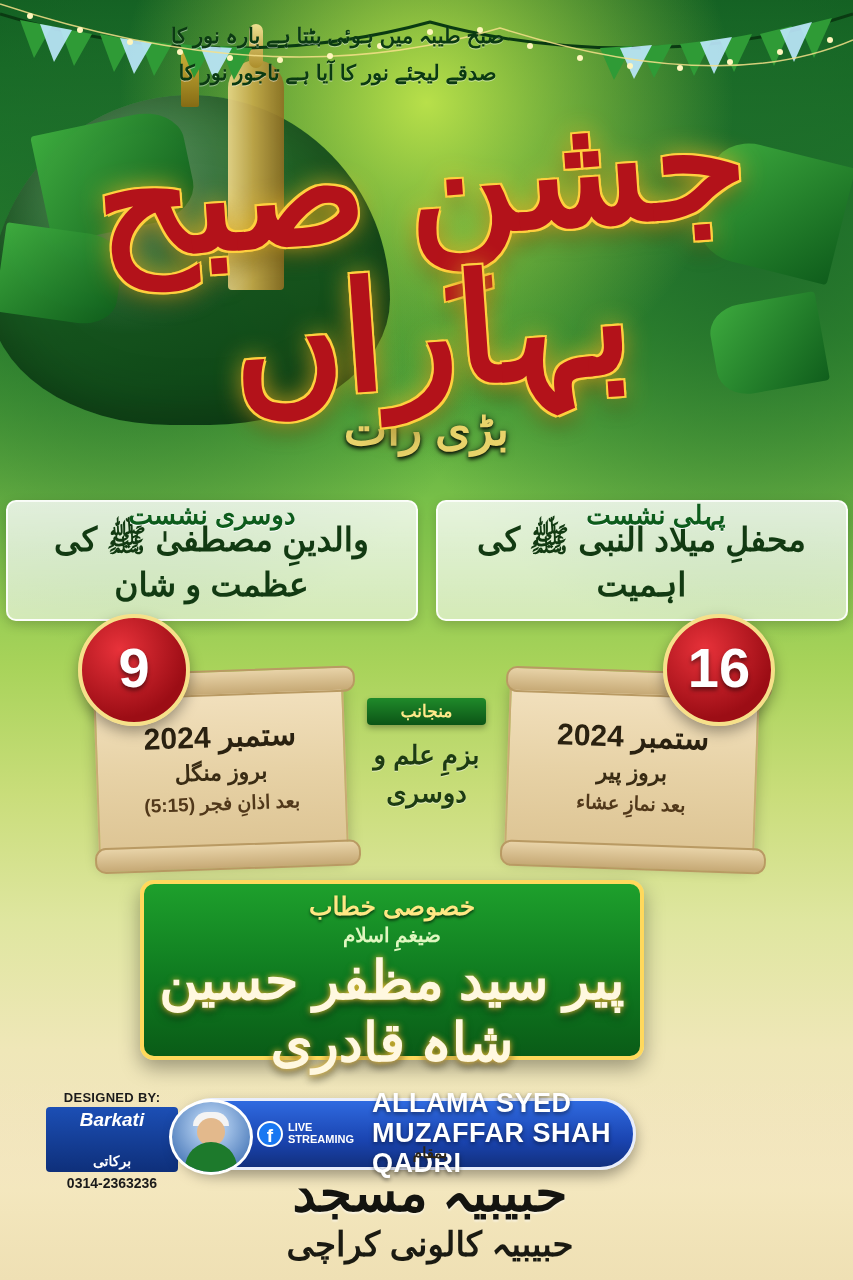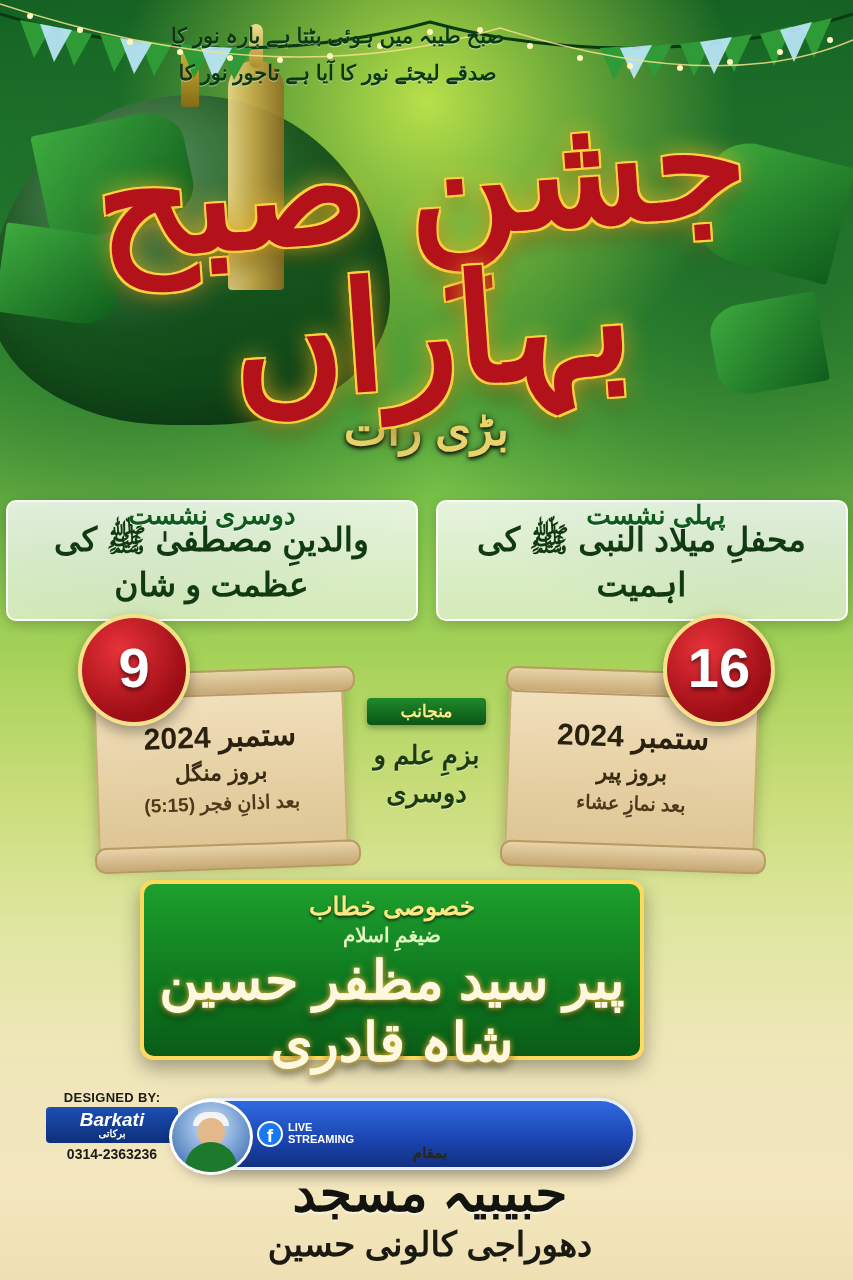--- a/index.html
+++ b/index.html
@@ -353,23 +353,24 @@
     color: #fff;
     border-radius: 4px;
     padding: 3px 0 4px;
     font-size: 19px;
     font-weight: bold;
     font-style: italic;
     line-height: 1.0;
   }
   .designer-logo small {
     display: block;
-    font-size: 10px;
+    font-size: 14px;
     font-style: normal;
     direction: rtl;
+    margin-top: 25px;
   }
   .designer-phone {
     margin-top: 3px;
     font-size: 14px;
     font-weight: bold;
   }
 
   
   .live-bar {
     position: absolute;
@@ -610,21 +611,25 @@
         <div class="head"></div>
         <div class="body"></div>
     </div>
     <div class="fb-chip">
       <div class="fb-circle">f</div>
       <div class="fb-live">
         <div>LIVE</div>
         <div>STREAMING</div>
       </div>
     </div>
+    <div class="live-names">
+      <div>ALLAMA SYED</div>
+      <div>MUZAFFAR SHAH QADRI</div>
+    </div>
   </div>
 
   <div class="venue">
     <div class="venue-crest">بمقام</div>
     <div class="venue-name">حبیبیہ مسجد</div>
-    <div class="venue-addr">دھوراجی کالونی حسین</div>
+    <div class="venue-addr">حبیبیہ کالونی کراچی</div>
   </div>
 
 </div>
 
 </body></html>

